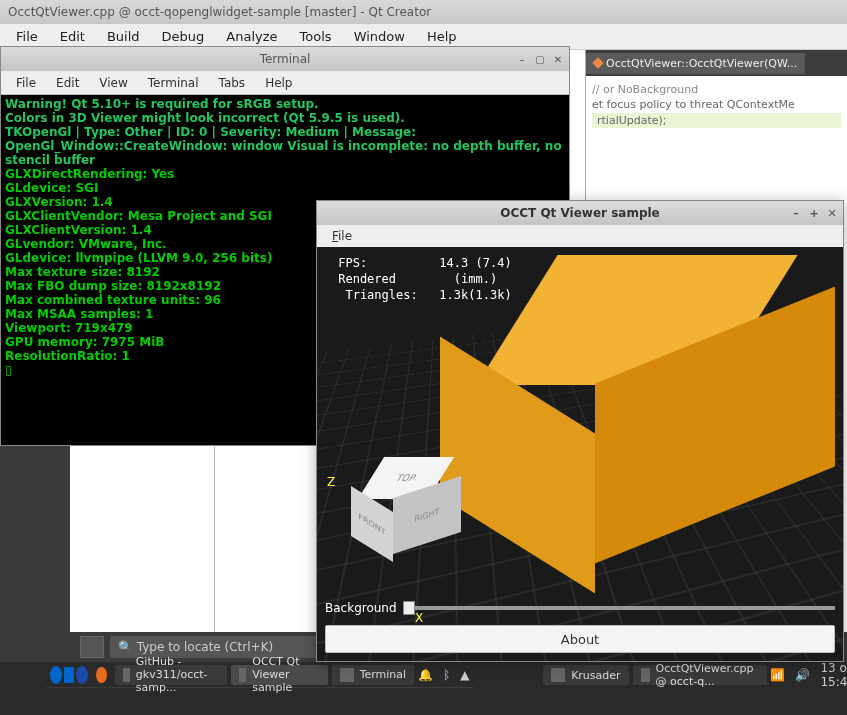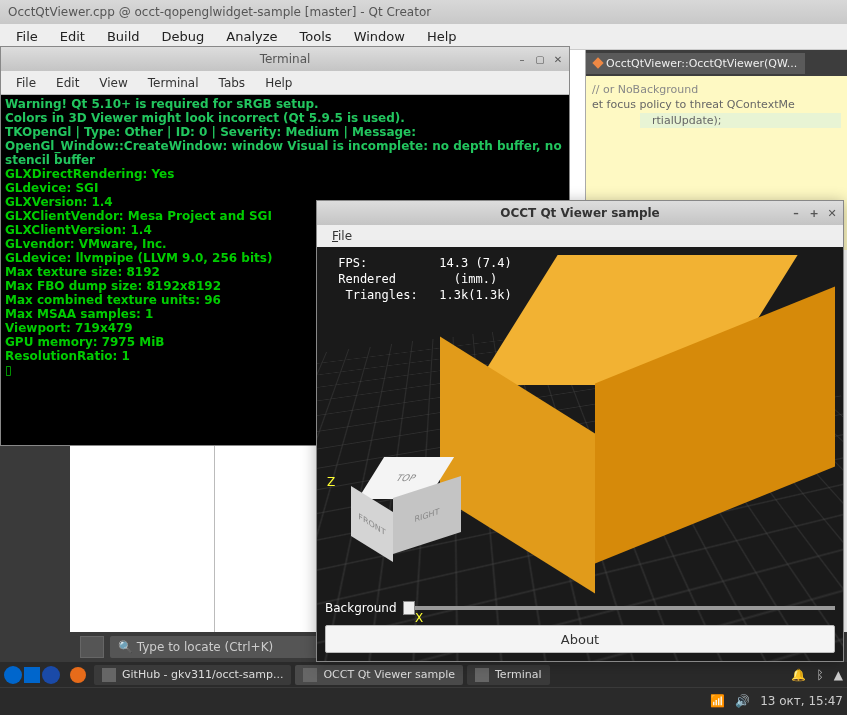--- a/index.html
+++ b/index.html
@@ -25,27 +25,27 @@
 
 .qtc-editor { flex:1; background:#fff; font-family: monospace; font-size:12px; color:#333; padding:6px; position:relative; overflow:hidden;}
 .qtc-editor .starting { color:#1548b0; font-weight:bold;}
 .qtc-editor .cmd { color:#1548b0; font-weight:bold;}
 
 .qtc-bottombar { height:30px; background:#3a3a3a; display:flex; align-items:center; padding-left:80px;}
 .qtc-bottombar .locator { flex: none; width: 420px; height:22px; background:#555; border-radius:2px; display:flex; align-items:center; padding:0 8px; color:#ccc; font-size:12px;}
 .qtc-bottombar .sq { width:24px;height:22px;background:#555;margin-right:6px;border:1px solid #666;}
 
 
-.code-right { position:absolute; right:0; top:50px; width:262px; height:200px; background:#fef9c3; border-left:1px solid #aaa; z-index:2;}
+.code-right { position:absolute; right:0; top:50px; width:262px; height:200px; background:#ffffff; border-left:1px solid #aaa; z-index:2;}
 .code-right .tabbar { height:26px; background:#3d3d3d; display:flex; align-items:center; font-size:11px;}
 .code-right .tab { background:#5a5a5a; color:#eee; padding:4px 8px; display:flex; align-items:center; gap:4px;}
 .code-right .diamond { width:8px;height:8px;background:#e84;transform:rotate(45deg);}
 .code-right .codearea { font-family:monospace; font-size:11px; color:#666; padding:6px; line-height:1.4; white-space:nowrap; overflow:hidden;}
 .code-right .cm { color:#888;}
-.code-right .hl { background:#e8f4d4; display:block; padding-left:12px;margin-left:48px;}
+.code-right .hl { background:#e8f4d4; display:block; padding-left:5px;}
 
 
 .term-window { position:absolute; left:0; top:46px; width:570px; height:400px; background:#000; border:1px solid #888; z-index:5;}
 .term-titlebar { height:24px; background:linear-gradient(#ddd,#c4c4c4); display:flex; align-items:center; justify-content:center; color:#555; font-size:12px; position:relative;}
 .term-titlebar .win-btns { position:absolute; right:4px; display:flex; gap:4px;}
 .term-titlebar .win-btns span { width:14px;height:14px; display:inline-flex;align-items:center;justify-content:center;font-size:10px;color:#555;}
 .term-menubar { height:24px; background:#eee; display:flex; align-items:center; padding-left:6px; gap:2px; border-bottom:1px solid #bbb;}
 .term-menubar span { padding:2px 9px; font-size:12px; color:#333; cursor:pointer;}
 .term-content { padding:2px 4px; font-family: "DejaVu Sans Mono", monospace; font-size:12px; line-height:14px; background:#000;}
 .term-content .ylw { color:#22c55e; font-weight:bold;}
@@ -79,21 +79,21 @@
 .occt-cube-wrap .cright{ position:absolute; left:42px; top:30px; width:68px; height:56px; background:#c4c4c4; transform:skewY(-18deg);display:flex;align-items:center;justify-content:center;font-size:8px;color:#888;}
 .occt-axis { position:absolute; left:10px; bottom:56px; font-family:monospace; font-size:12px; color:#ff0; }
 .occt-axis .z { position:absolute; left:0; top:-130px; color:#ff3;}
 .occt-axis .x { position:absolute; left:88px; top:6px; color:#ff3;}
 .occt-bg-row { position:absolute; left:8px; bottom:46px; right:8px; display:flex; align-items:center; gap:6px; color:#fff; font-size:12px;}
 .occt-bg-row .track { flex:1; height:4px; background:#999; position:relative;}
 .occt-bg-row .thumb { position:absolute; left:0; top:-5px; width:12px; height:14px; background:#eee; border:1px solid #888;}
 .occt-about { position:absolute; left:8px; bottom:8px; right:8px; height:28px; background:#f4f4f4; border:1px solid #bbb; border-radius:2px; text-align:center; font-size:13px; line-height:28px; color:#333; cursor:pointer;}
 
 
-.taskbar { position:absolute; left:0; bottom:0; width:847px; height:53px; background:#2a2a2a; display:flex; flex-direction:column;}
+.taskbar { position:absolute; left:0; bottom:0; width:847px; height:53px; background:#2a2a2a; display:flex; flex-direction:row;padding-left:46px;}
 .taskbar .row { height:26px; display:flex; align-items:center; padding:0 4px; gap:2px; color:#ddd; font-size:11px;}
 .taskbar .row1 { border-bottom:1px solid #3a3a3a;}
 .taskbar .task { display:flex; align-items:center; gap:6px; padding:2px 8px; background:#3a3a3a; border-radius:2px; cursor:pointer; height:20px;}
 .taskbar .task.active { background:#4a4a4a;}
 .taskbar .task .ico { width:14px; height:14px; background:#666;}
 .taskbar .spacer { flex:1;}
 .taskbar .tray { display:flex; align-items:center; gap:10px; color:#ccc; font-size:12px;}
 .taskbar .logo { width:18px;height:18px;border-radius:50%;background:#06c;}
 .taskbar .ff { width:16px;height:16px;border-radius:50%;background:#e66b1a;}
 .taskbar .blue { width:16px;height:16px;background:#06c;}
@@ -279,20 +279,30 @@
       </div>
     <div class="spacer"></div>
     <div class="tray">
       <span>🔔</span>
       <span>ᛒ</span>
       <span>▲</span>
     </div>
   </div>
   <div class="row">
     <span style="width:82px"></span>
+    <div id="task-row2" style="display:flex;gap:4px">
+        <div class="task">
+          <span class="ico"></span>
+          <span>Krusader</span>
+        </div>
+        <div class="task">
+          <span class="ico"></span>
+          <span>OcctQtViewer.cpp @ occt-q...</span>
+        </div>
+      </div>
     <div class="spacer"></div>
     <div class="tray">
       <span>📶</span>
       <span>🔊</span>
       <span>13 окт, 15:47</span>
     </div>
   </div>
 </div>
 
 </body></html>

